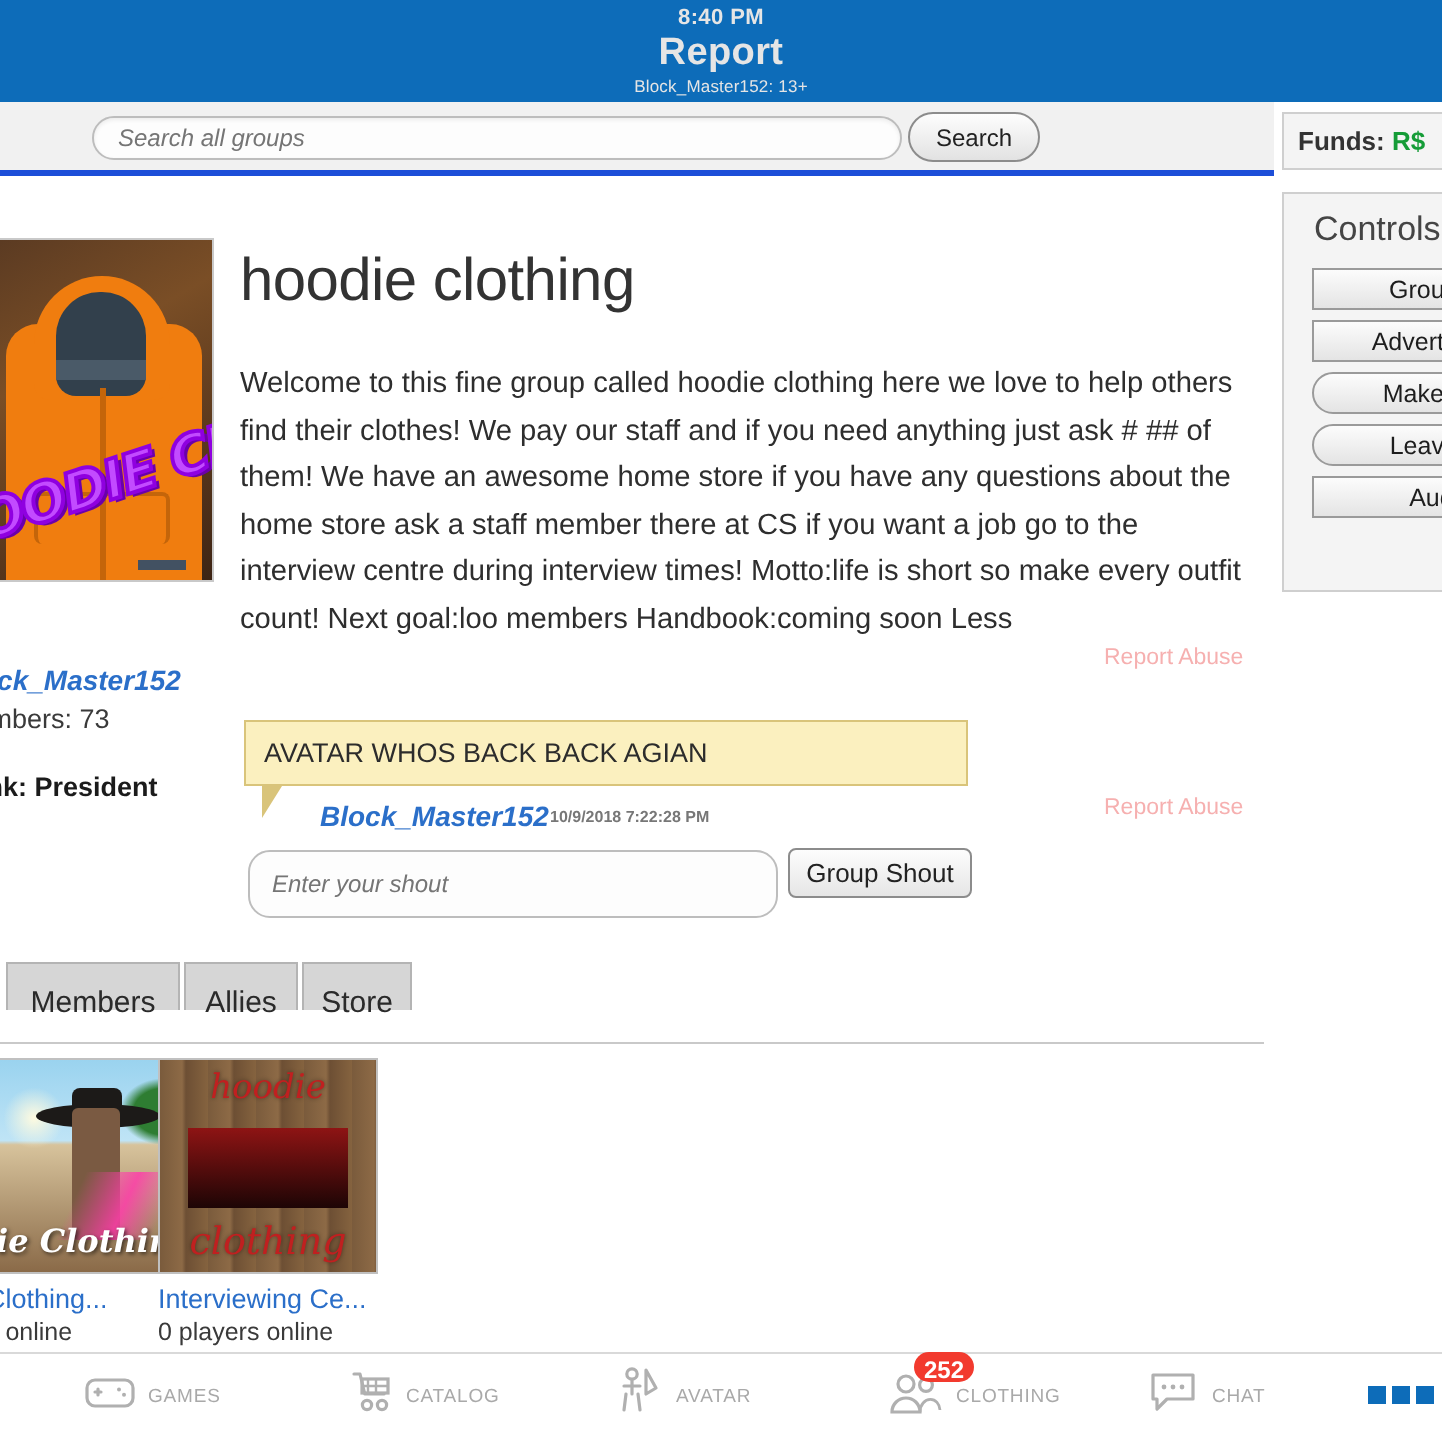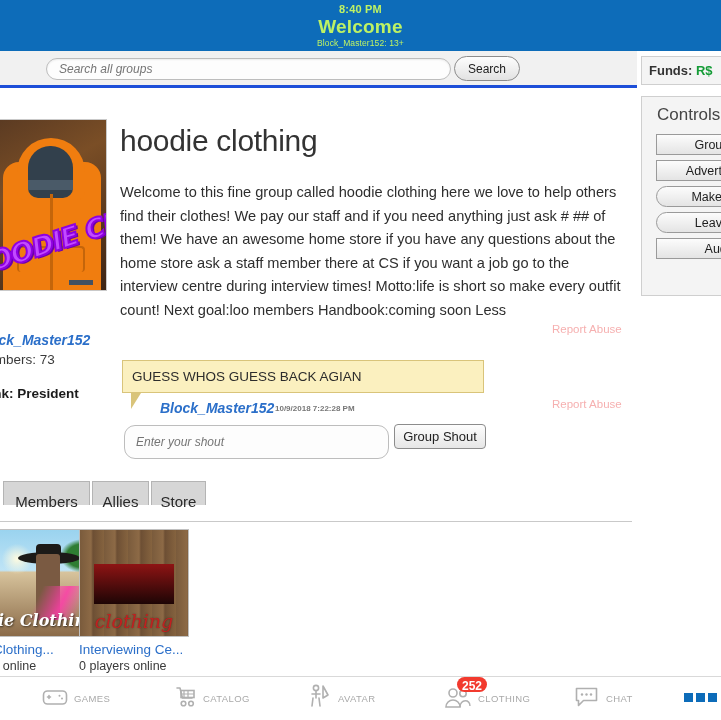--- a/index.html
+++ b/index.html
@@ -8,21 +8,21 @@
     font-family: "Liberation Sans", sans-serif;
     background: #ffffff;
     overflow: hidden;
   }
   #app { position: relative; width: 721px; height: 720px; background:#fff; }
 
   
   .topbar {
     position: absolute; left: 0; top: 0; width: 721px; height: 51px;
     background: #0d6cb9;
-    color: #bef264;
+    color: #e5e5e5;
     text-align: center;
   }
   .topbar .clock {
     font-size: 11px; font-weight: bold; letter-spacing: .2px;
     line-height: 14px; padding-top: 2px;
   }
   .topbar .apptitle {
     font-size: 19px; font-weight: bold; line-height: 22px; letter-spacing: .2px;
   }
   .topbar .subtitle {
@@ -298,21 +298,21 @@
   .more-icon { position: absolute; right: 4px; top: 16px; display:flex; gap:3px; }
   .more-icon i { display:block; width: 9px; height: 9px; background: #0d6cb9; }
 </style>
 </head>
 <body>
 
 <div id="app">
 
   <div class="topbar">
     <div class="clock">8:40 PM</div>
-    <div class="apptitle">Welcome</div>
+    <div class="apptitle">Report</div>
     <div class="subtitle">Block_Master152: 13+</div>
   </div>
 
   <div class="searchstrip">
     <input class="search-input" type="text" placeholder="Search all groups" style="">
     <button class="search-btn">Search</button>
   </div>
 
   <div class="rail">
     <div class="funds-box">
@@ -351,21 +351,21 @@
   <div class="meta">
     <div>By:</div>
     <div class="owner-link">Block_Master152</div>
     <div>Members: 73</div>
     <span class="rank">Rank: President</span>
   </div>
 
   <div class="report1">Report Abuse</div>
   <div class="report2">Report Abuse</div>
 
-  <div class="shout-bubble">GUESS WHOS GUESS BACK AGIAN</div>
+  <div class="shout-bubble">AVATAR WHOS BACK BACK AGIAN</div>
   <div class="shout-tail"></div>
   <div class="shout-author">Block_Master152</div>
   <div class="shout-time">10/9/2018 7:22:28 PM</div>
   <input class="shout-input" type="text" placeholder="Enter your shout" style="">
   <button class="shout-btn">Group Shout</button>
 
   <div class="tabrow">
     <div class="tab" style="left:3px; width:87px;">Members</div>
     <div class="tab" style="left:92px; width:57px;">Allies</div>
     <div class="tab" style="left:151px; width:55px;">Store</div>
@@ -384,20 +384,21 @@
         <div class="beach-label">ie Clothing</div>
       </div>
     </div>
     <div class="name">Clothing...</div>
     <div class="online">s online</div>
   </div>
 
   <div class="card" style="left:79px;">
     <div class="thumb">
       <div class="thumb-wood">
+        <div class="wood-word-top">hoodie</div>
         <div class="wood-banner"></div>
         <div class="wood-word-bot">clothing</div>
       </div>
     </div>
     <div class="name">Interviewing Ce...</div>
     <div class="online">0 players online</div>
   </div>
 
   <div class="bottomdiv"></div>
   <div class="bottomnav">

